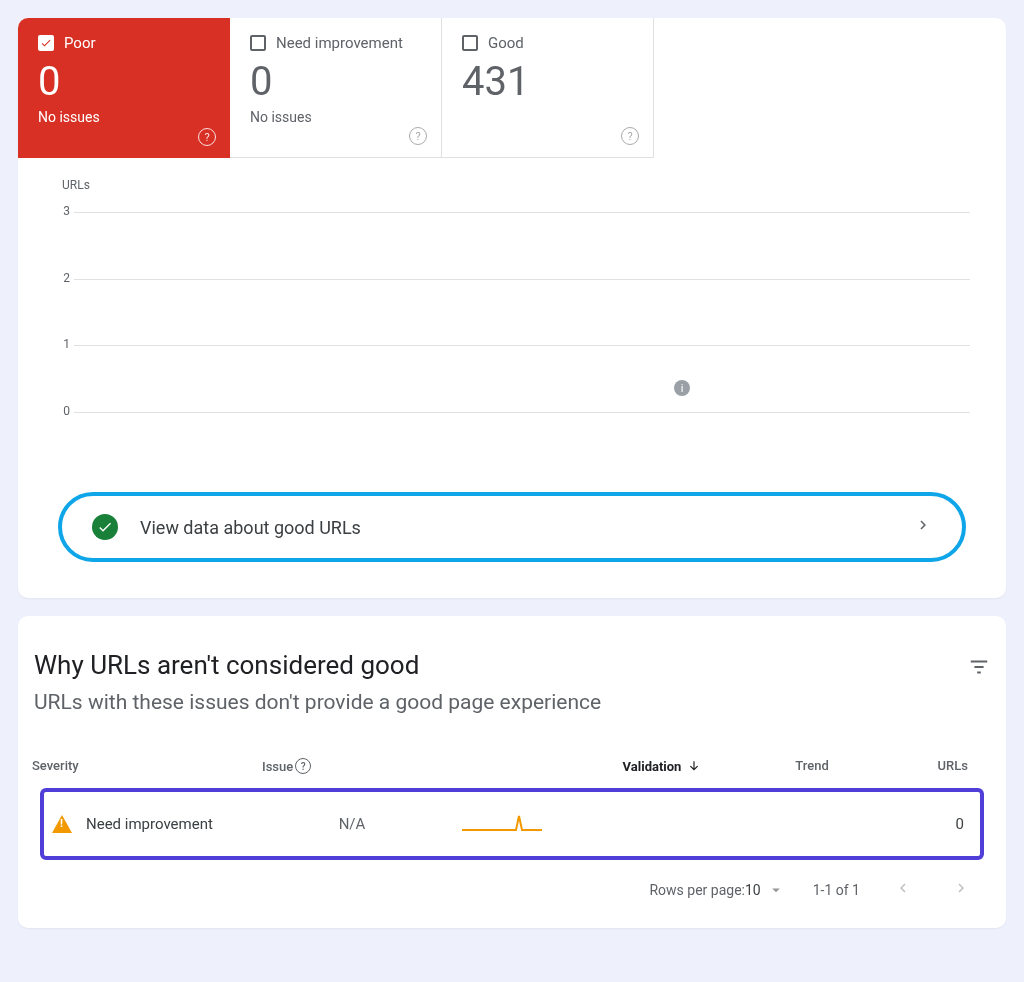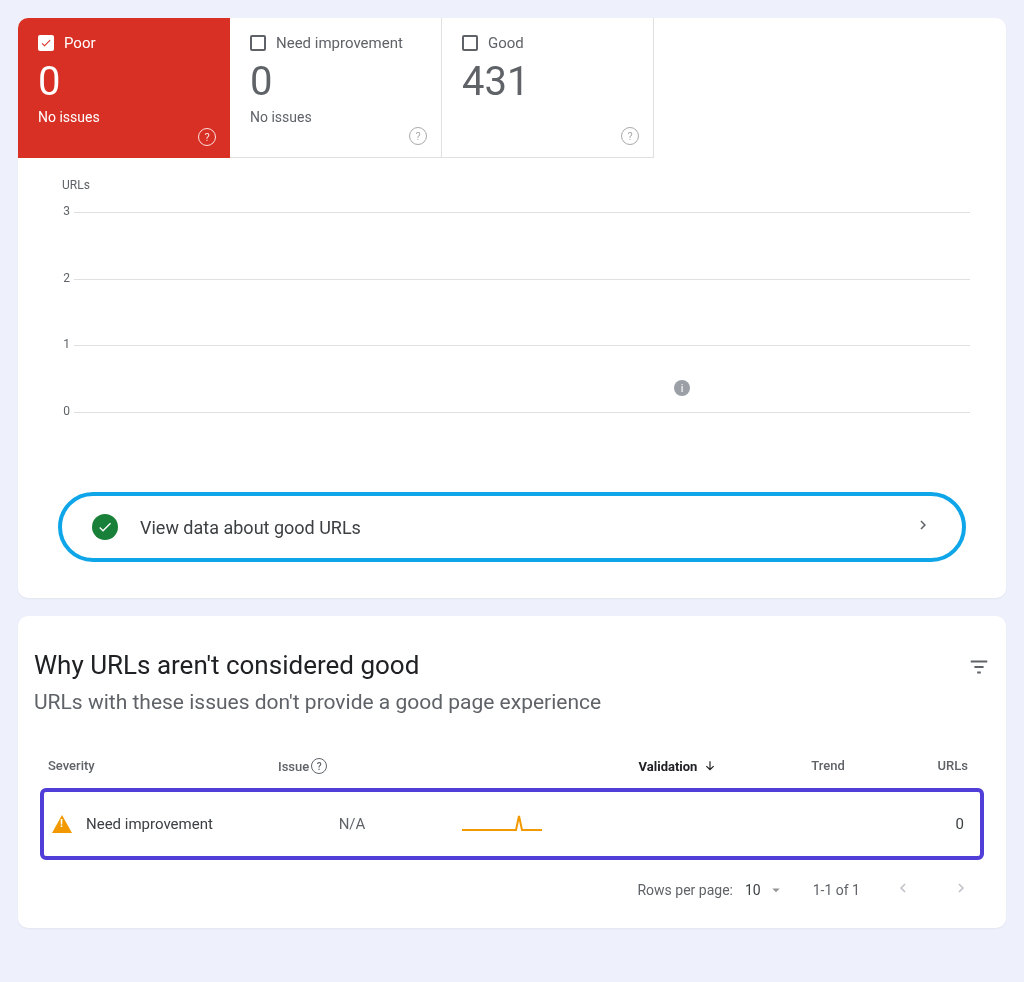--- a/index.html
+++ b/index.html
@@ -211,21 +211,21 @@
     color: #5f6368;
   }
   .filter-btn {
     margin-left: auto;
     color: #5f6368;
     cursor: pointer;
     padding-top: 6px;
   }
   .table-head {
     display: flex;
-    padding: 44px 30px 14px 30px;
+    padding: 44px 30px 14px 14px;
     font-size: 13px;
     color: #5f6368;
     font-weight: 500;
   }
   .col-sev   { flex: 0 0 230px; }
   .col-issue { flex: 0 0 330px; display:flex; align-items:flex-end; gap:2px; }
   .col-val   { flex: 0 0 140px; text-align:center; color:#202124; font-weight:700; display:flex; justify-content:center; align-items:center; gap:6px;}
   .col-trend { flex: 0 0 160px; text-align:center; }
   .col-urls  { flex: 1; text-align:right; padding-right: 8px; }
 
@@ -264,21 +264,21 @@
 
   .pager {
     display: flex;
     justify-content: flex-end;
     align-items: center;
     gap: 28px;
     padding: 18px 30px 0 30px;
     font-size: 14px;
     color: #5f6368;
   }
-  .pager .rpp { display:flex; align-items:center; gap:12px; }
+  .pager .rpp { display:flex; align-items:center; }
   .pager .nav-arrow {
     color: #bdc1c6;
     font-size: 20px;
     padding: 0 6px;
     cursor: pointer;
   }
   .rpp .dd {
     display:flex; align-items:center; gap:6px; color:#3c4043;
   }
   .dd svg { opacity:.55; }

